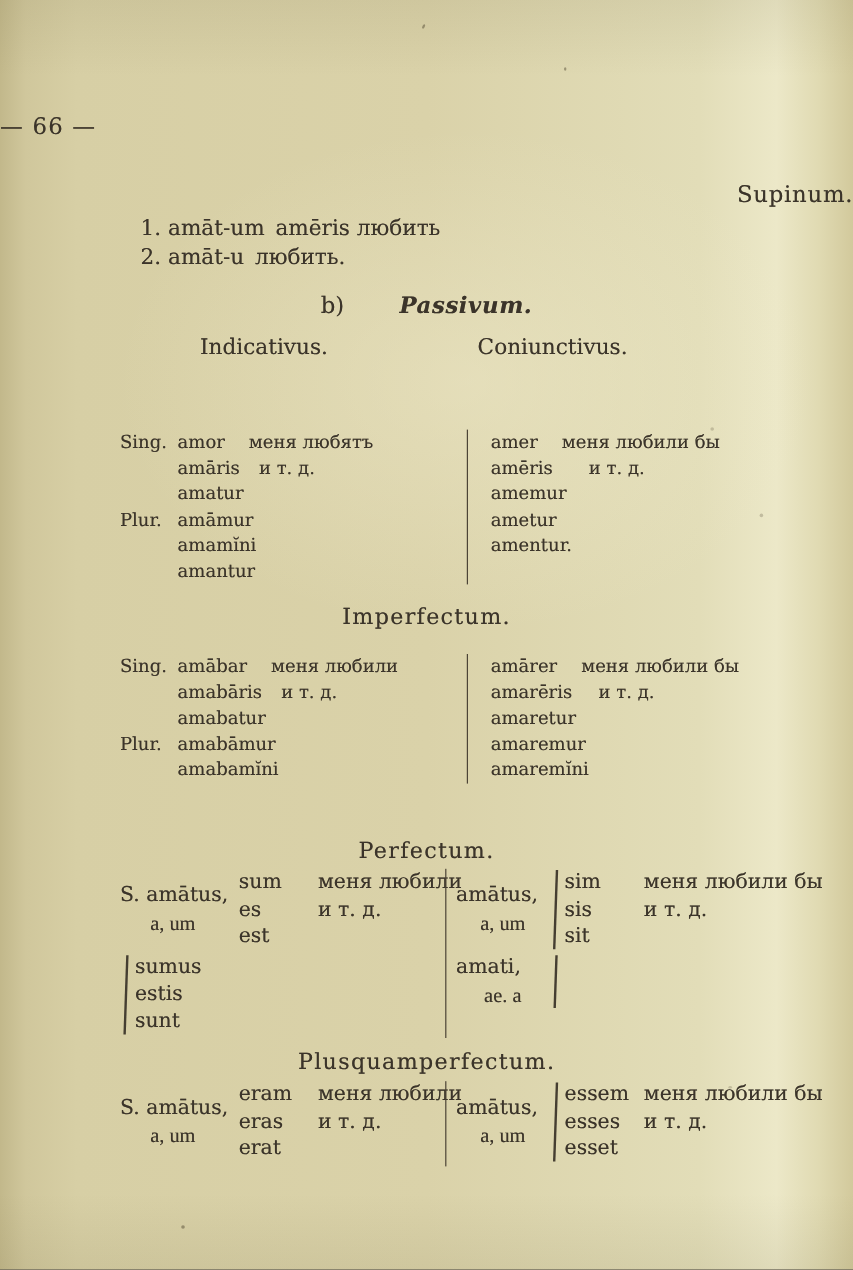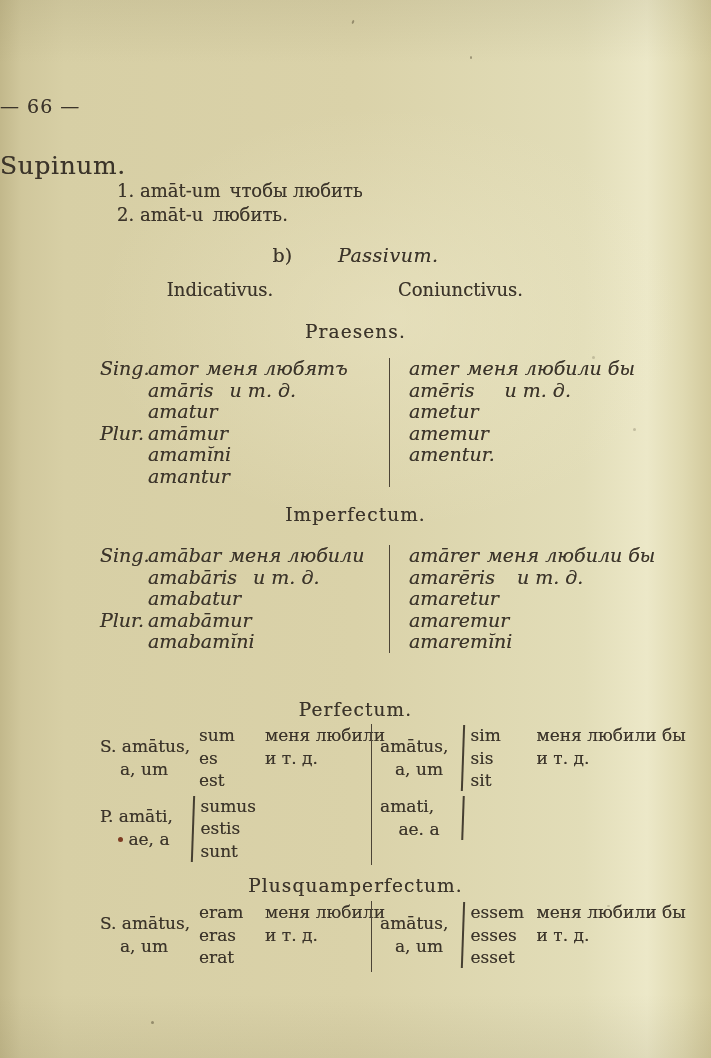--- a/index.html
+++ b/index.html
@@ -12,55 +12,55 @@
     color:#3b342a;
     background:
       radial-gradient(ellipse 420px 300px at 55% 30%, rgba(240,235,204,.45), rgba(0,0,0,0) 70%),
       linear-gradient(180deg, rgba(110,100,62,.10) 0, rgba(0,0,0,0) 6%, rgba(0,0,0,0) 94%, rgba(110,100,62,.10) 100%),
       linear-gradient(90deg, #c2b88b 0, #d0c79c 3%, #d7cfa5 9%, #dad2a9 50%, #e2ddb8 82%, #ece8c8 91%, #e0dab2 96%, #d2c99c 100%);
   }
   .abs{position:absolute;}
   .ink{text-shadow:0 0 .5px rgba(56,47,34,.55);}
   
   .pageno{top:95px;left:0;width:100%;font-size:19px;letter-spacing:1px;}
-  .h-supinum{top:151px;left:0;width:100%;text-align:left;font-size:25px;letter-spacing:.6px;}
+  .h-supinum{top:151px;left:0;width:100%;text-align:right;font-size:19px;letter-spacing:.6px;}
   .passivum{top:244px;left:0;width:100%;text-align:center;font-size:19px;}
-  .passivum em{font-weight:normal;letter-spacing:.5px;padding-left:6px;margin-left:40px;}
+  .passivum em{font-weight:bold;letter-spacing:.5px;padding-left:6px;margin-left:40px;}
   .moods{top:279px;left:0;width:100%;font-size:18px;}
   .mood-left{position:absolute;left:108px;width:224px;text-align:center;}
   .mood-right{position:absolute;left:398px;width:234px;text-align:left;}
   .sec-title{left:0;width:100%;text-align:center;font-size:18.5px;letter-spacing:1.1px;}
   .t-praesens{top:321px;} .t-imperfectum{top:504px;}
   .t-perfectum{top:699px;} .t-plusquam{top:875px;}
   
   .supine{top:179px;left:117px;font-size:18px;line-height:23.5px;}
   .sup-row{display:flex;}
   .sup-num{width:23px;}
   .sup-lat{margin-right:9px;}
   
-  .verb-table{left:100px;width:566px;display:flex;font-size:19px;font-style:italic;}
+  .verb-table{left:100px;width:566px;display:flex;font-size:15px;}
   .vt-praesens{top:358px;} .vt-imperfectum{top:545px;}
   .vt-left{width:289px;border-right:1px solid #4c4436;}
   .vt-right{padding-left:19px;}
   .vt-row{height:21.5px;line-height:21.5px;display:flex;white-space:nowrap;}
   .vt-label{width:48px;}
-  .g1{margin-left:8px;} .g2{margin-left:16px;} .g3{margin-left:30px;} .g4{margin-left:22px;}
+  .g1{margin-left:20px;} .g2{margin-left:16px;} .g3{margin-left:30px;} .g4{margin-left:22px;}
   
   .pf-table{left:100px;display:flex;font-size:17px;white-space:nowrap;}
   .pf-perfectum{top:724px;} .pf-plusquam{top:901px;}
   .pf-side{display:flex;flex-direction:column;}
   .pf-sleft{width:271px;}
   .pf-divider{width:1px;background:#4c4436;align-self:stretch;}
   .pf-sright{padding-left:8px;}
   .pf-group{display:flex;align-items:stretch;margin-bottom:3px;}
   .pf-labels{display:flex;flex-direction:column;justify-content:center;line-height:23px;}
   .pf-sleft .pf-labels{width:88px;}
   .pf-sright .pf-labels{width:78px;}
   .pf-l1{text-align:left;}
-  .pf-l2{text-align:center;}
+  .pf-l2{text-align:center;font-family:Liberation Serif, serif;}
   .pf-brace{width:1.5px;background:#453e31;margin:1px 7px 1px 4px;transform:skewX(-2deg);}
   .pf-rows{display:flex;flex-direction:column;justify-content:flex-end;}
   .pf-row{height:22.5px;line-height:22.5px;display:flex;}
   .pf-lat{min-width:58px;}
   .pf-rus{margin-left:8px;}
   .ink-dot{display:inline-block;width:5px;height:5px;border-radius:50%;background:#7d3c22;margin:0 5px 2px 0;vertical-align:middle;}
   
   .speck{position:absolute;border-radius:50%;background:rgba(62,52,34,.42);}
 </style>
 </head>
@@ -68,39 +68,38 @@
 
 <div class="page">
 
   <div class="abs pageno ink">— 66 —</div>
 
   <div class="abs h-supinum ink">Supinum.</div>
   <div class="abs supine ink">
     <div class="sup-row">
       <span class="sup-num">1.</span>
       <span class="sup-lat">amāt-um</span>
-      <span>чтобы любить</span>
+      <span>amēris любить</span>
     </div>
     <div class="sup-row">
       <span class="sup-num">2.</span>
       <span class="sup-lat">amāt-u</span>
       <span>любить.</span>
     </div>
   </div>
 
   <div class="abs passivum ink">
     <span>b)</span><em>Passivum.</em>
   </div>
 
   <div class="abs moods ink">
     <span class="mood-left">Indicativus.</span>
     <span class="mood-right">Coniunctivus.</span>
   </div>
 
-  <div class="abs sec-title t-praesens ink">Praesens.</div>
   <div class="abs verb-table vt-praesens ink">
     <div class="vt-left">
       <div class="vt-row">
           <span class="vt-label">Sing.</span>
           <span>amor</span>
           <span class="g1">меня любятъ</span>
         </div>
       <div class="vt-row">
           <span class="vt-label"></span>
           <span>amāris</span>
@@ -126,24 +125,24 @@
     <div class="vt-right">
       <div class="vt-row">
           <span>amer</span>
           <span class="g1">меня любили бы</span>
         </div>
       <div class="vt-row">
           <span>amēris</span>
           <span class="g3">и т. д.</span>
         </div>
       <div class="vt-row">
+          <span>amemur</span>
+        </div>
+      <div class="vt-row">
           <span>ametur</span>
-        </div>
-      <div class="vt-row">
-          <span>amemur</span>
         </div>
       <div class="vt-row">
           <span>amentur.</span>
         </div>
     </div>
   </div>
 
   <div class="abs sec-title t-imperfectum ink">Imperfectum.</div>
   <div class="abs verb-table vt-imperfectum ink">
     <div class="vt-left">
@@ -208,24 +207,20 @@
           <div class="pf-row">
               <span class="pf-lat">es</span>
               <span class="pf-rus">и т. д.</span>
             </div>
           <div class="pf-row">
               <span class="pf-lat">est</span>
             </div>
         </div>
       </div>
       <div class="pf-group">
-        <div class="pf-labels">
-          <div class="pf-l1">P. amāti,</div>
-          <div class="pf-l2"><span class="ink-dot"></span><span>ae, a</span></div>
-        </div>
         <div class="pf-brace"></div>
         <div class="pf-rows">
           <div class="pf-row">
               <span class="pf-lat">sumus</span>
             </div>
           <div class="pf-row">
               <span class="pf-lat">estis</span>
             </div>
           <div class="pf-row">
               <span class="pf-lat">sunt</span>

